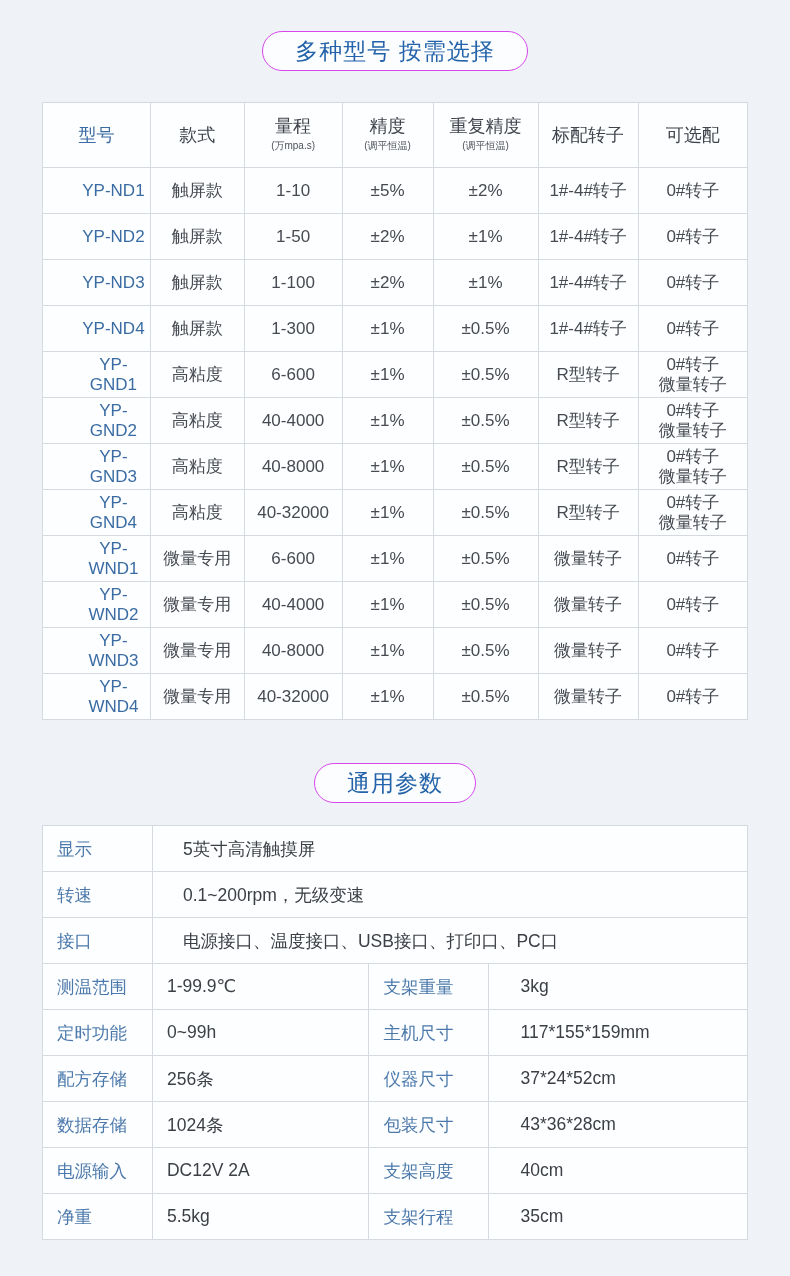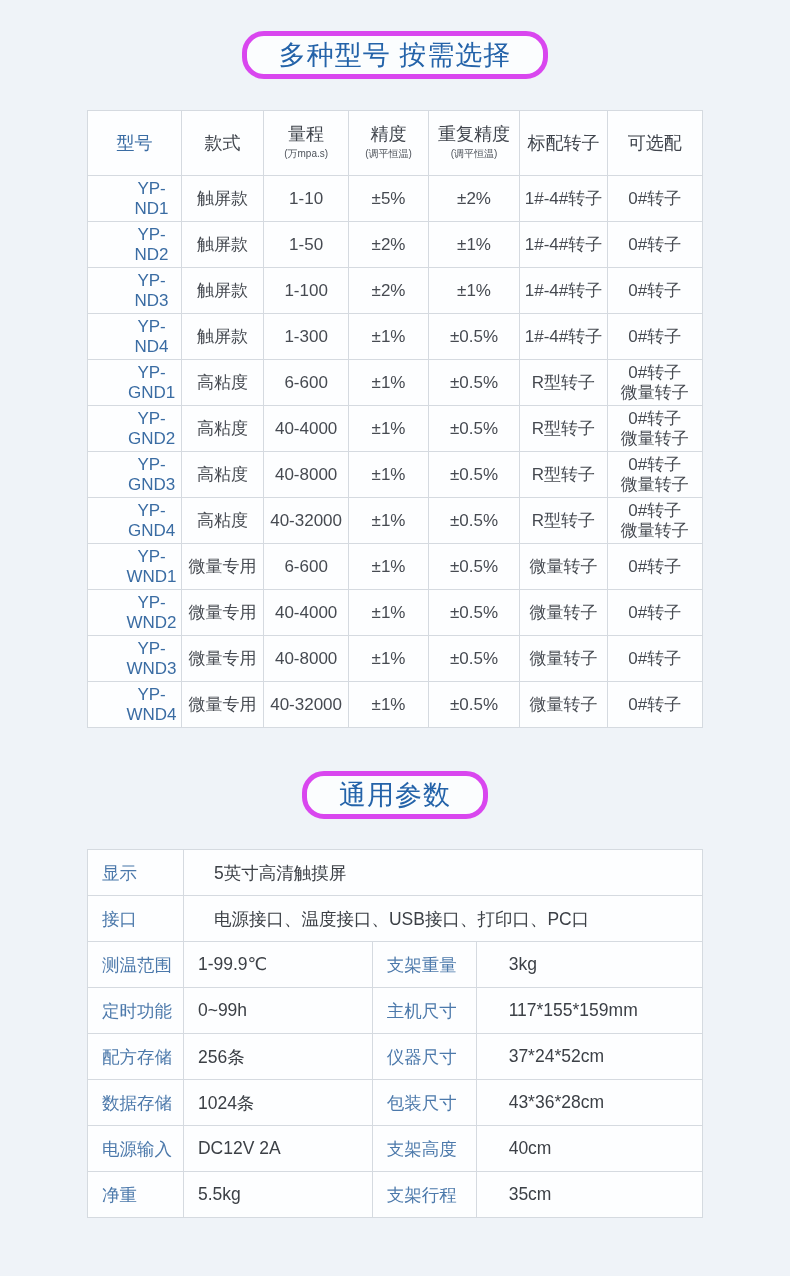--- a/index.html
+++ b/index.html
@@ -10,41 +10,41 @@
     width: 790px;
     height: 1276px;
     background: #eff3f8;
     font-family: "Liberation Sans", "DejaVu Sans", sans-serif;
     -webkit-font-smoothing: antialiased;
   }
   .pill {
     display: table;
     margin: 0 auto;
     padding: 7px 32px;
-    border: 5px solid #d946ef;
+    border: 1px solid #d946ef;
     border-radius: 22px;
     background: #fbfdfe;
     color: #2463a9;
-    font-size: 27px;
+    font-size: 23px;
     letter-spacing: 1px;
     line-height: 24px;
     white-space: nowrap;
   }
   .pill-models { margin-top: 31px; }
   .pill-params { margin-top: 43px; }
 
   table {
-    width: 616px;
+    width: 706px;
     margin: 0 auto;
     border-collapse: collapse;
     background: #fdfeff;
     table-layout: fixed;
   }
   .t1 { margin-top: 31px; }
-  .t2 { margin-top: 30px; }
+  .t2 { margin-top: 22px; }
 
   th, td {
     border: 1px solid #d5dae0;
     padding: 0;
   }
   .t1 th {
     height: 64px;
     font-weight: normal;
     font-size: 18px;
     color: #40454d;
@@ -259,20 +259,24 @@
       <col style="width:30.7%">
       <col style="width:16.9%">
       <col style="width:36.8%">
   </colgroup>
   <tbody>
     <tr>
       <td class="lbl">显示</td>
       <td class="val" colspan="3">5英寸高清触摸屏</td>
     </tr>
     <tr>
+      <td class="lbl">转速</td>
+      <td class="val" colspan="3">0.1~200rpm，无级变速</td>
+    </tr>
+    <tr>
       <td class="lbl">接口</td>
       <td class="val" colspan="3">电源接口、温度接口、USB接口、打印口、PC口</td>
     </tr>
     <tr>
       <td class="lbl">测温范围</td>
       <td class="val val-1">1-99.9℃</td>
       <td class="lbl">支架重量</td>
       <td class="val val-2">3kg</td>
     </tr>
     <tr>

